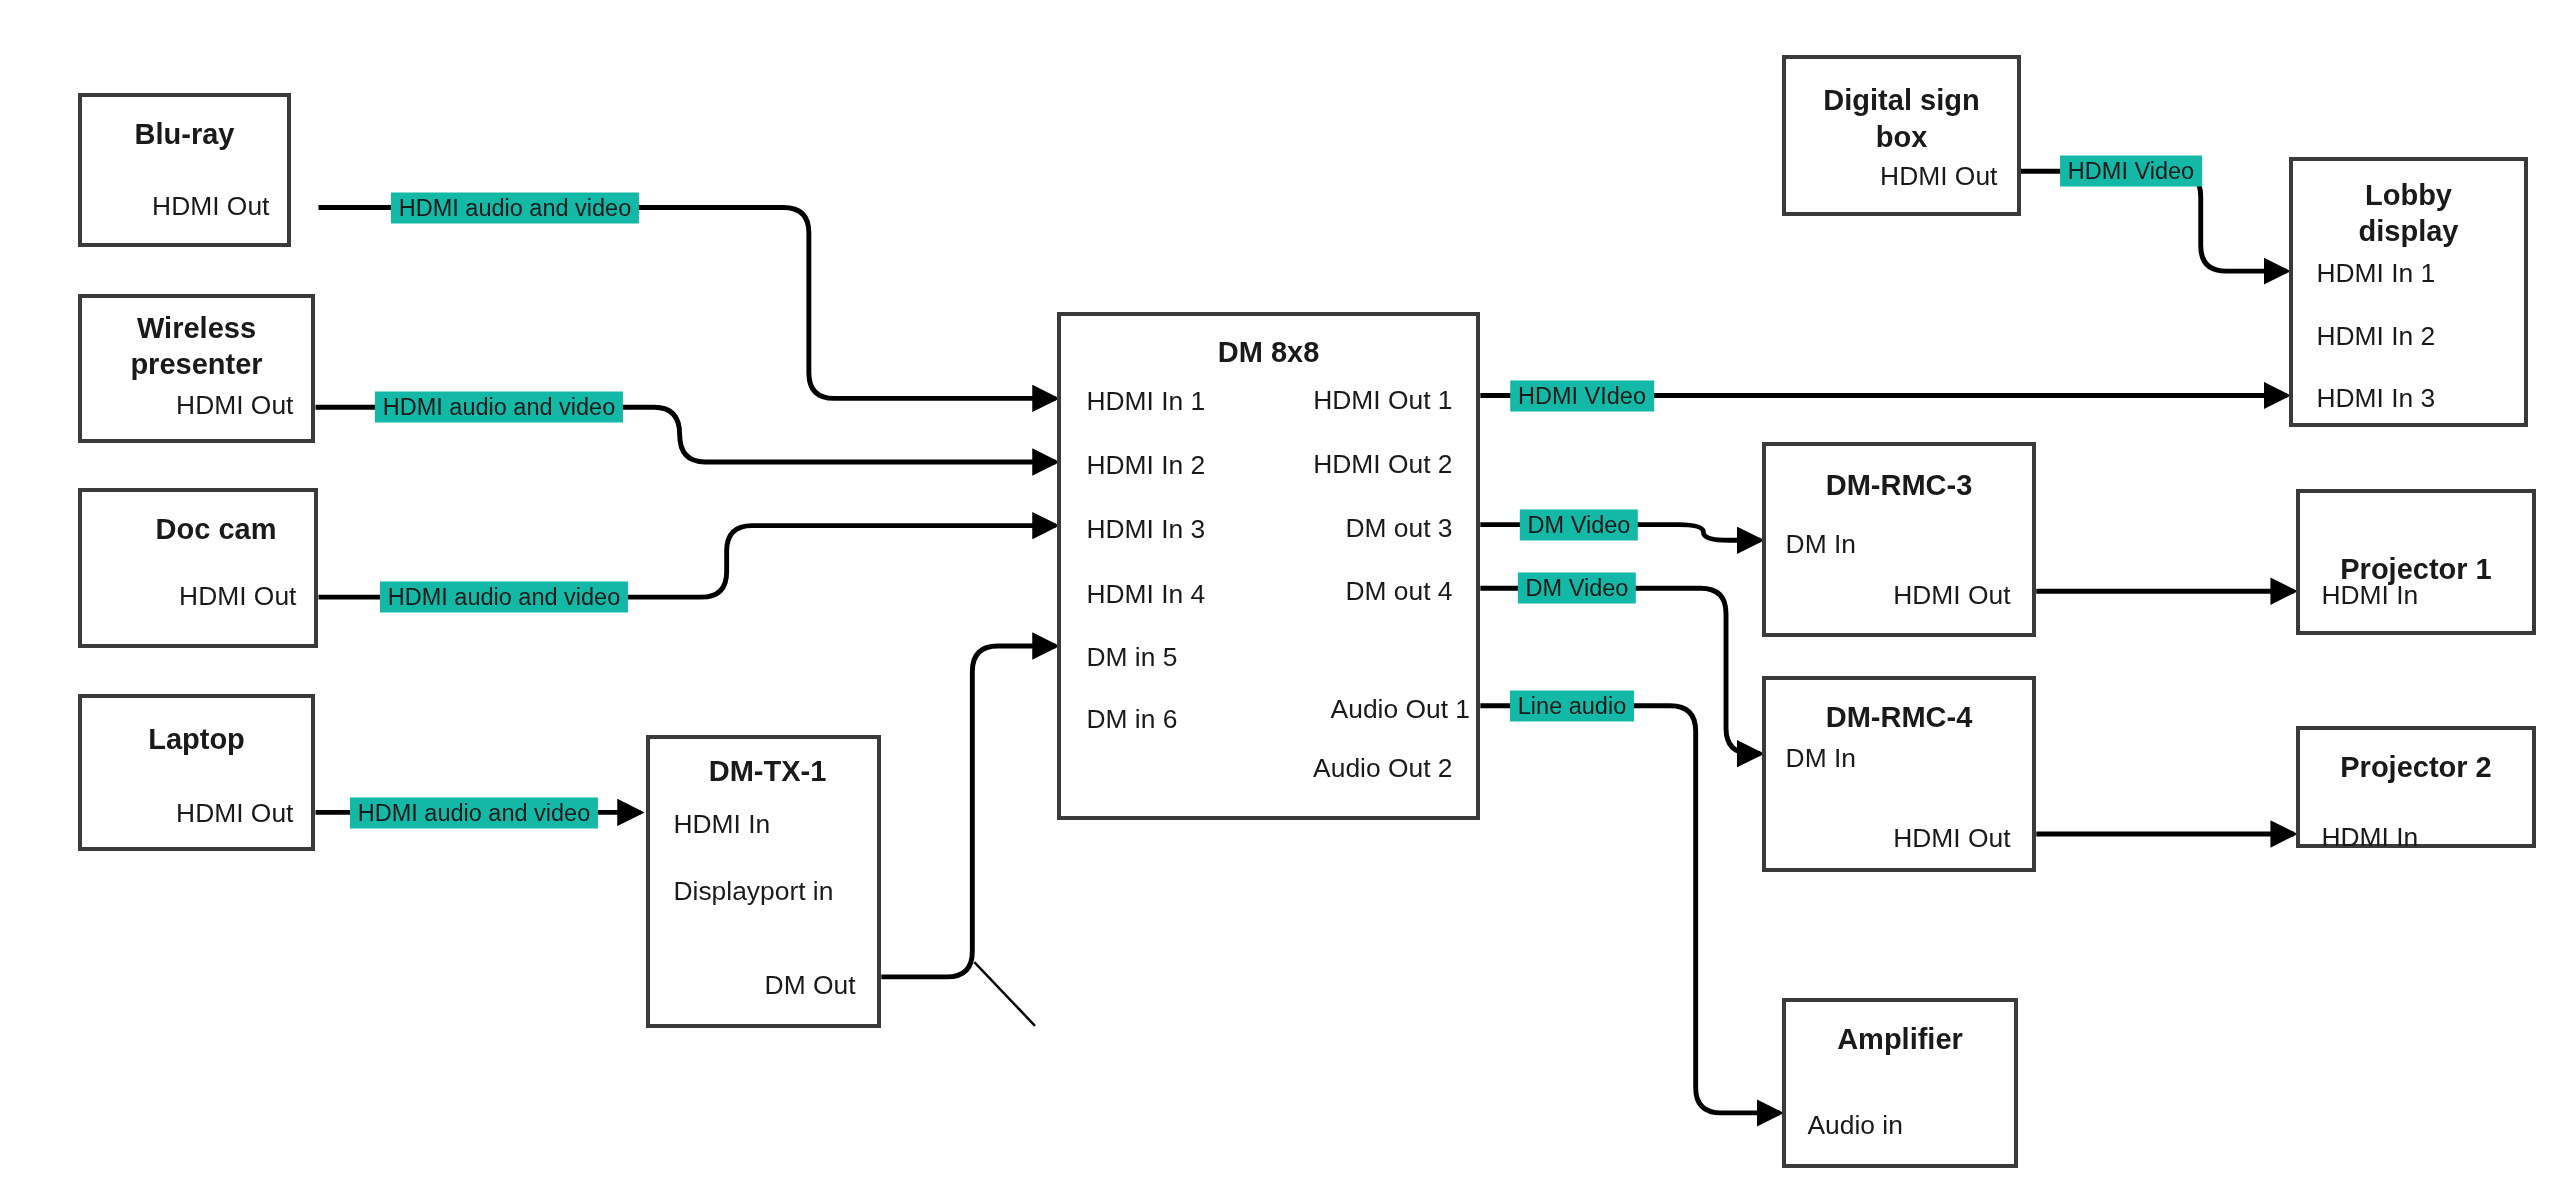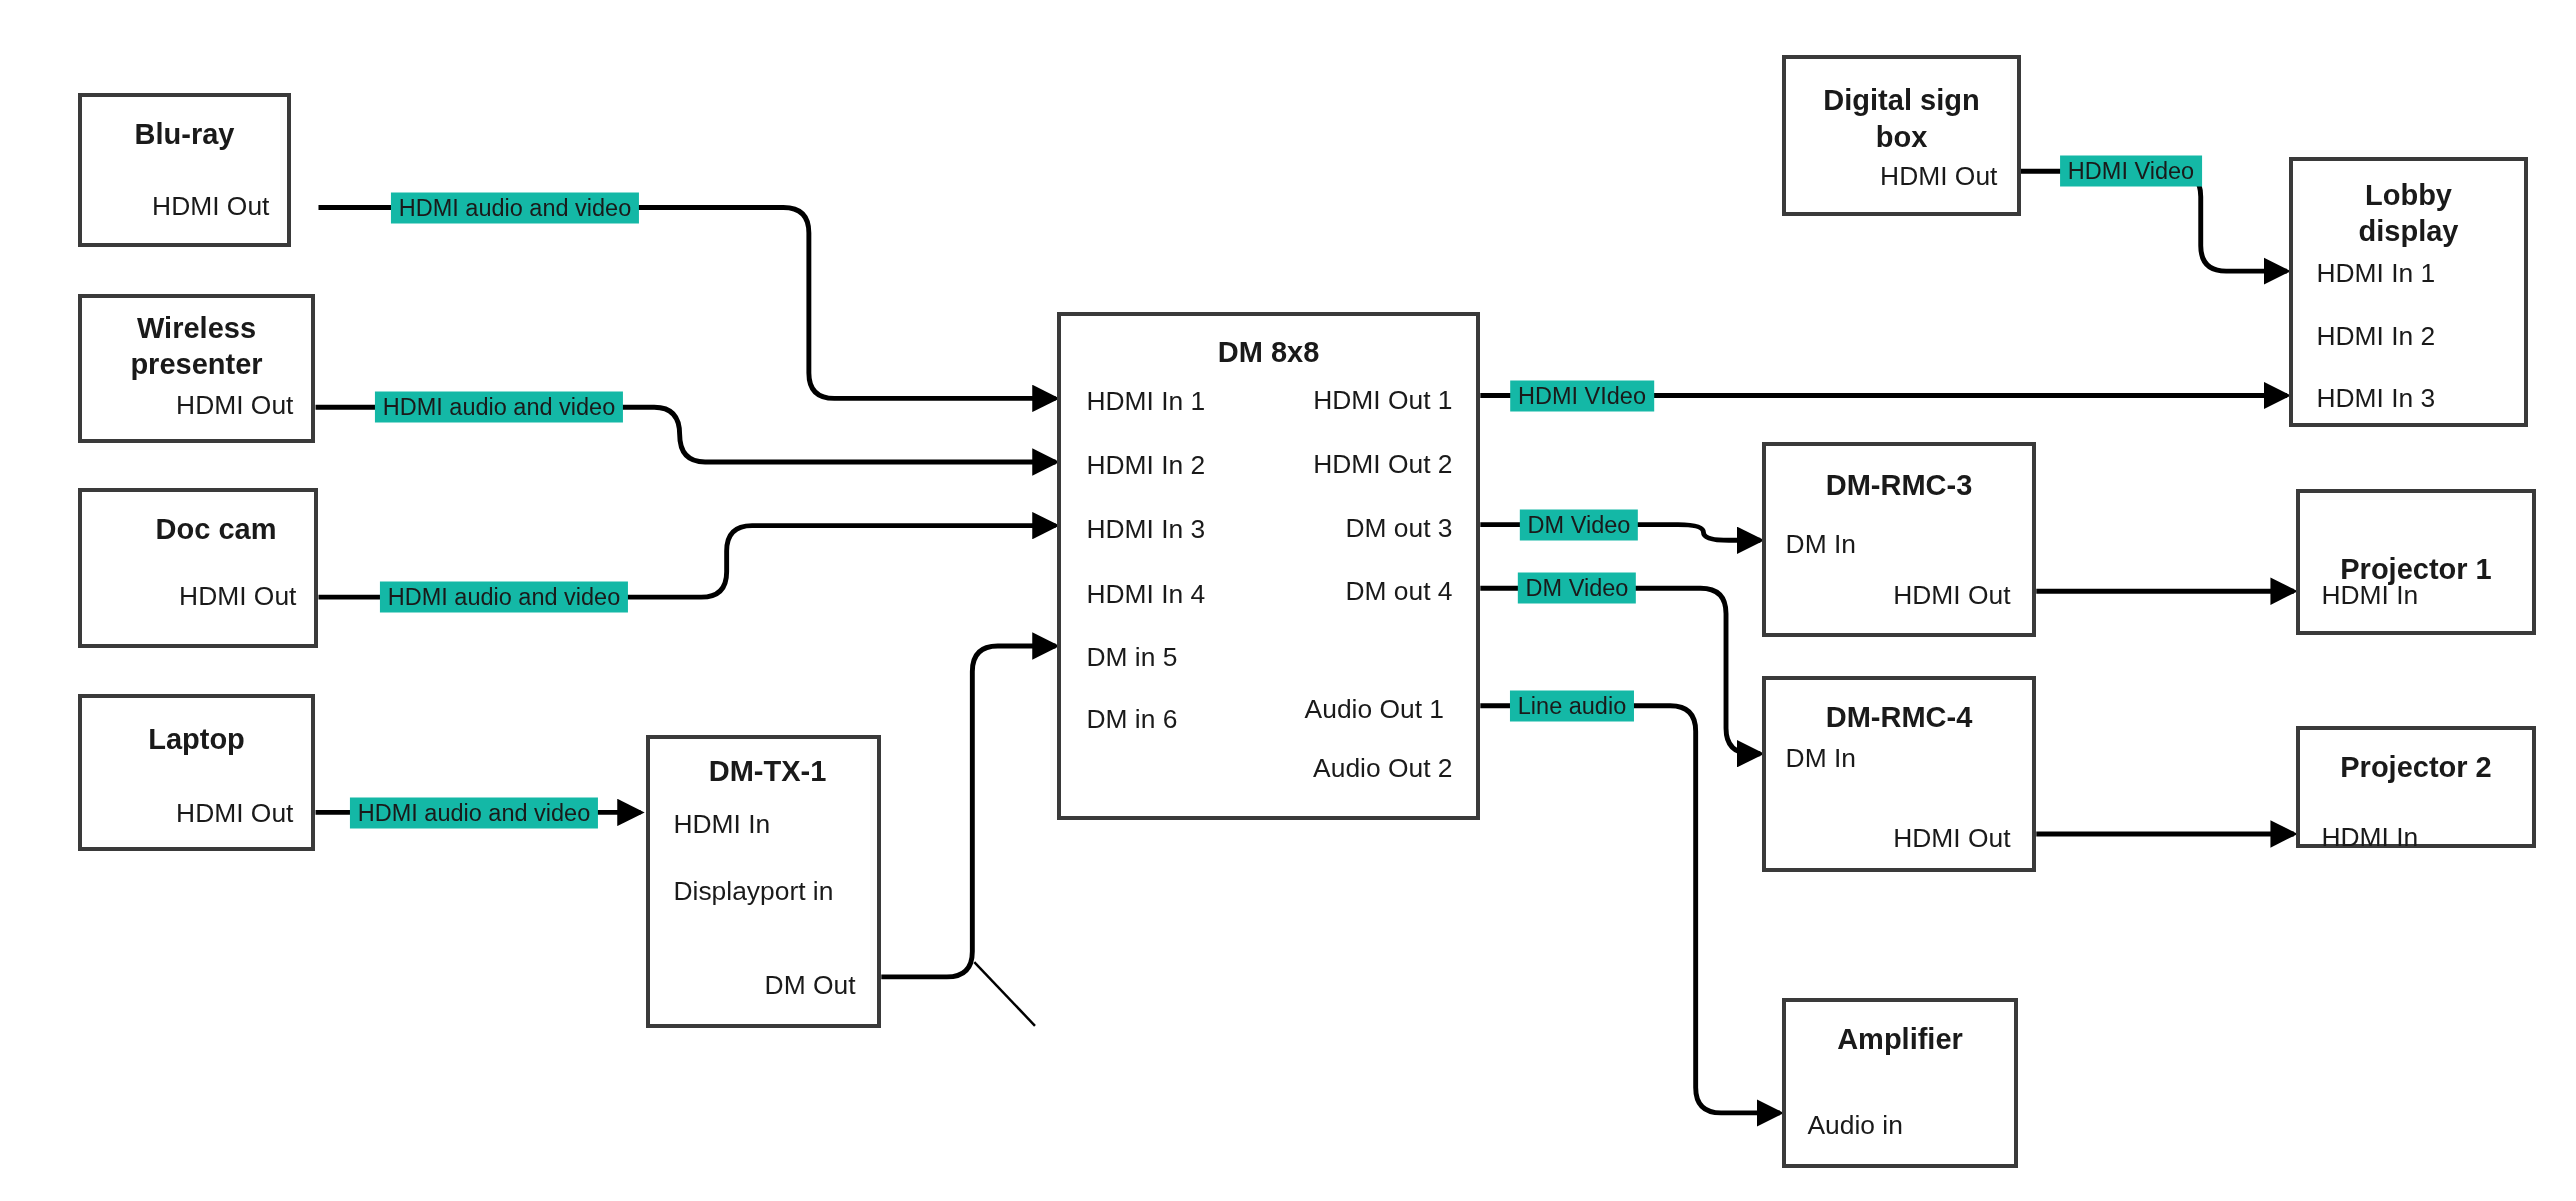--- a/index.html
+++ b/index.html
@@ -120,21 +120,21 @@
     <div class="port" style="top:70px;  left:25.5px;">HDMI In 1</div>
     <div class="port" style="top:134px; left:25.5px;">HDMI In 2</div>
     <div class="port" style="top:198px; left:25.5px;">HDMI In 3</div>
     <div class="port" style="top:263px; left:25.5px;">HDMI In 4</div>
     <div class="port" style="top:326px; left:25.5px;">DM in 5</div>
     <div class="port" style="top:388px; left:25.5px;">DM in 6</div>
     <div class="port right" style="top:69px;  right:23.5px;">HDMI Out 1</div>
     <div class="port right" style="top:133px; right:23.5px;">HDMI Out 2</div>
     <div class="port right" style="top:197px; right:23.5px;margin-left:28px;">DM out 3</div>
     <div class="port right" style="top:260px; right:23.5px;">DM out 4</div>
-    <div class="port right" style="top:378px; right:32px;margin-left:48px;">Audio Out 1</div>
+    <div class="port right" style="top:378px; right:6px;margin-left:48px;">Audio Out 1</div>
     <div class="port right" style="top:437px; right:23.5px;">Audio Out 2</div>
   </div>
 
   <div class="node" style="left:1782px; top:55px; width:239px; height:161px;">
     <div class="node-title" style="top:22.5px; line-height:37px;">
       <span>Digital sign</span><br>
       <span>box</span>
     </div>
     <div class="port right" style="top:102px; right:19.6px;">HDMI Out</div>
   </div>

